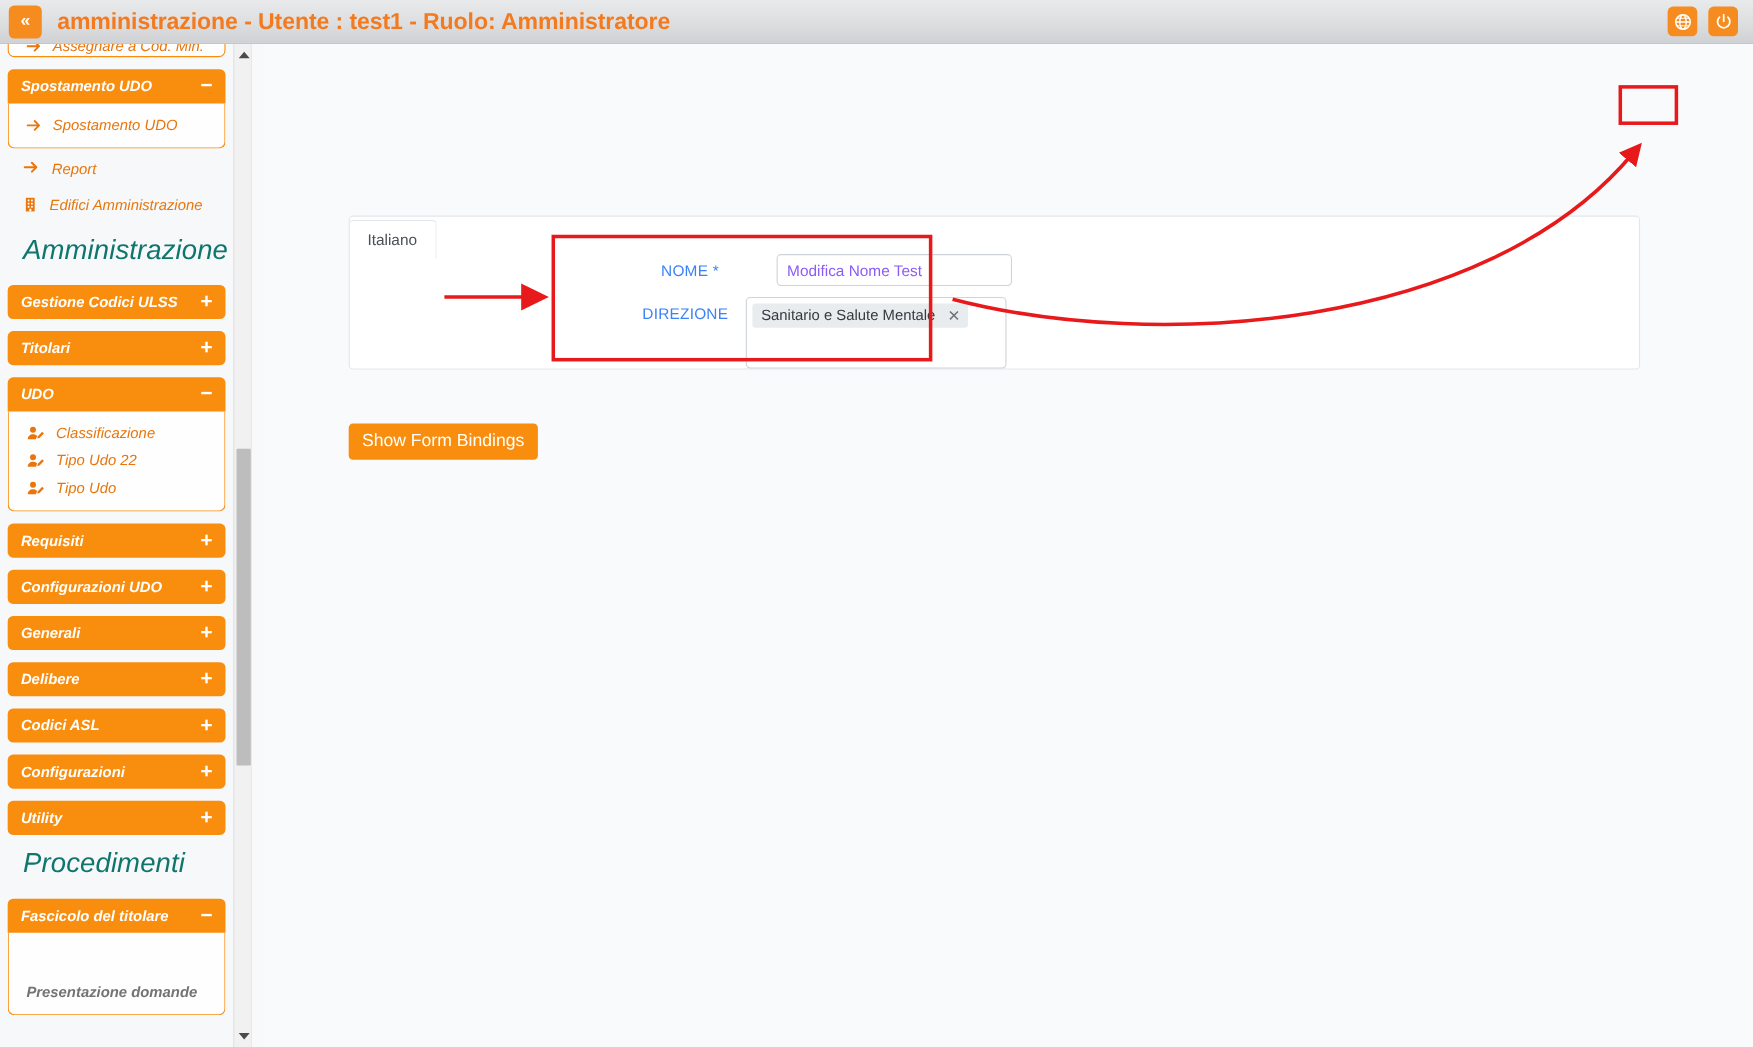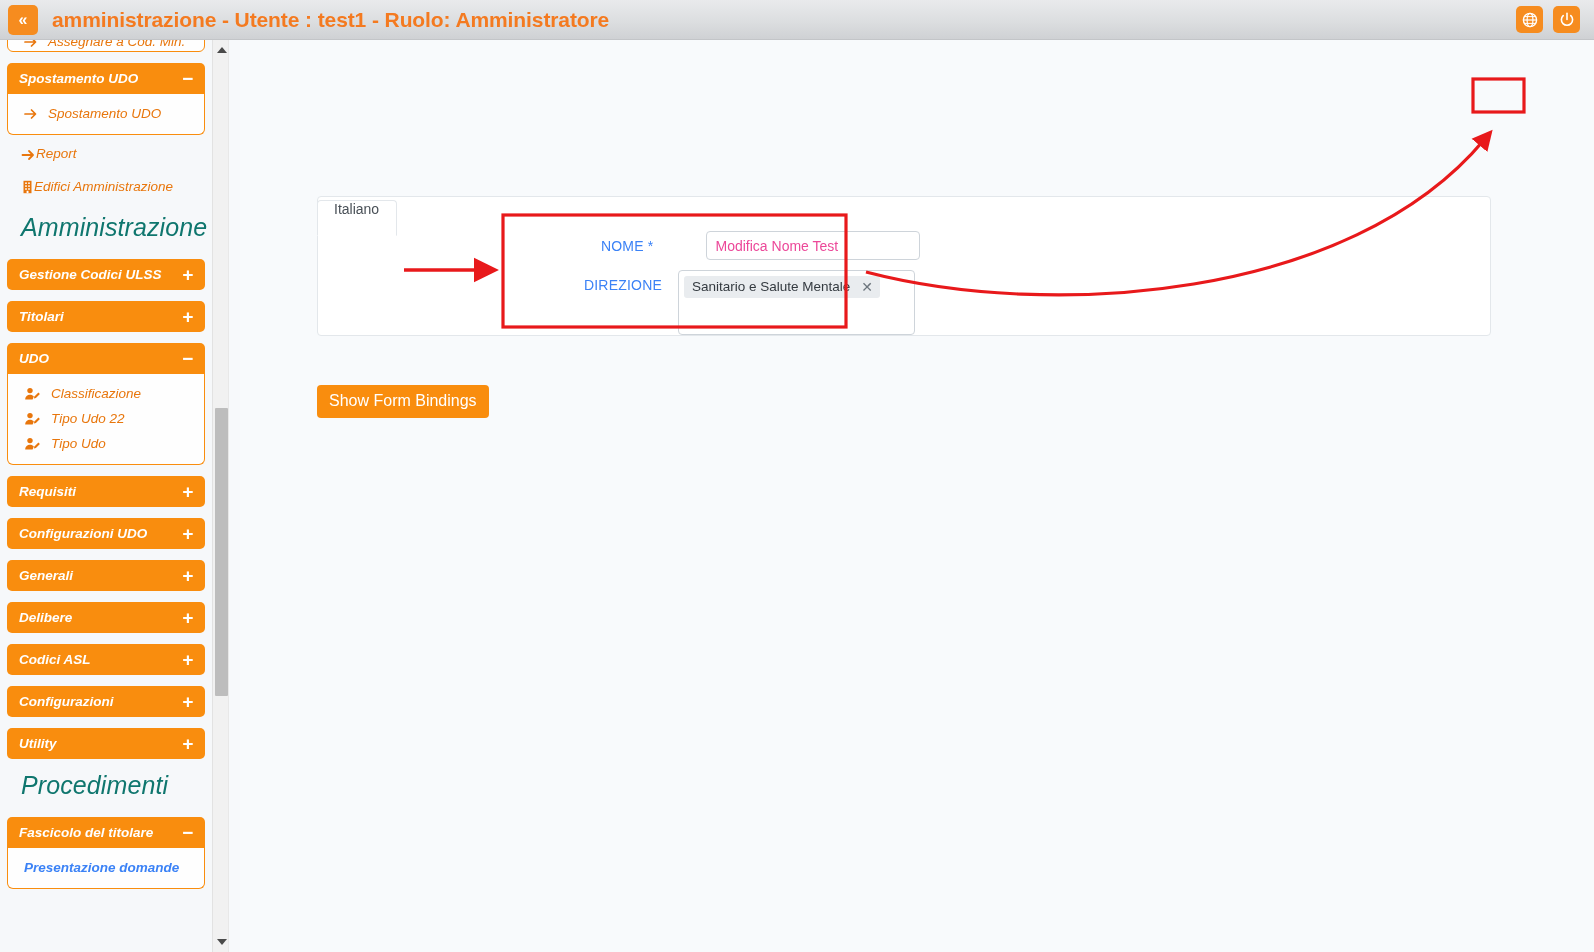--- a/index.html
+++ b/index.html
@@ -100,24 +100,24 @@
   }
   .sub-item {
     display: flex; align-items: center;
     gap: 10px;
     padding: 5px 10px 5px 16px;
     color: #e8760c;
     font-size: 13.5px;
     cursor: pointer;
     white-space: nowrap;
   }
-  .sub-item.bold { font-weight: bold; color: #3b82f6; }
+  .sub-item.bold { font-weight: bold; color: #737373; margin-top: 34px; }
   .flat-item {
-    display: flex; align-items: flex-end;
-    gap: 0;
+    display: flex; align-items: flex-start;
+    gap: 11px;
     padding: 7px 10px 7px 14px;
     color: #e8760c;
     font-size: 13.5px;
     cursor: pointer;
     margin-top: 4px;
   }
   .section-title {
     color: #0f766e;
     font-size: 25px;
     padding: 12px 0 6px 14px;
@@ -221,21 +221,21 @@
     border: 1px solid #e3e7eb;
     border-radius: 4px;
   }
   #lang-tab {
     position: absolute; left: 77px; top: 160px;
     width: 80px; height: 36px;
     background: #ffffff;
     border: 1px solid #e3e7eb;
     border-bottom: 1px solid #ffffff;
     border-radius: 4px 4px 0 0;
-    display: flex; 
+    display: flex; align-items: center;
     padding-left: 16px;
     font-size: 14px;
     color: #495057;
     cursor: pointer;
     z-index: 7;
   }
   #fields {
     position: absolute; left: 262px; top: 34px;
     width: 340px;
   }
@@ -252,21 +252,21 @@
     color: #3b82f6;
     letter-spacing: 0.2px;
     white-space: nowrap;
   }
   .text-input {
     width: 237px; height: 29px;
     border: 1px solid #ced4da;
     border-radius: 4px;
     font-size: 14px;
     font-family: "Liberation Sans", sans-serif;
-    color: #ec4899;
+    color: #8b5cf6;
     padding: 0 9px;
     background: #ffffff;
     outline: none;
     margin-left: 36px;
   }
   #multiselect {
     width: 237px; height: 65px;
     border: 1px solid #ced4da;
     border-radius: 4px;
     background: #ffffff;

